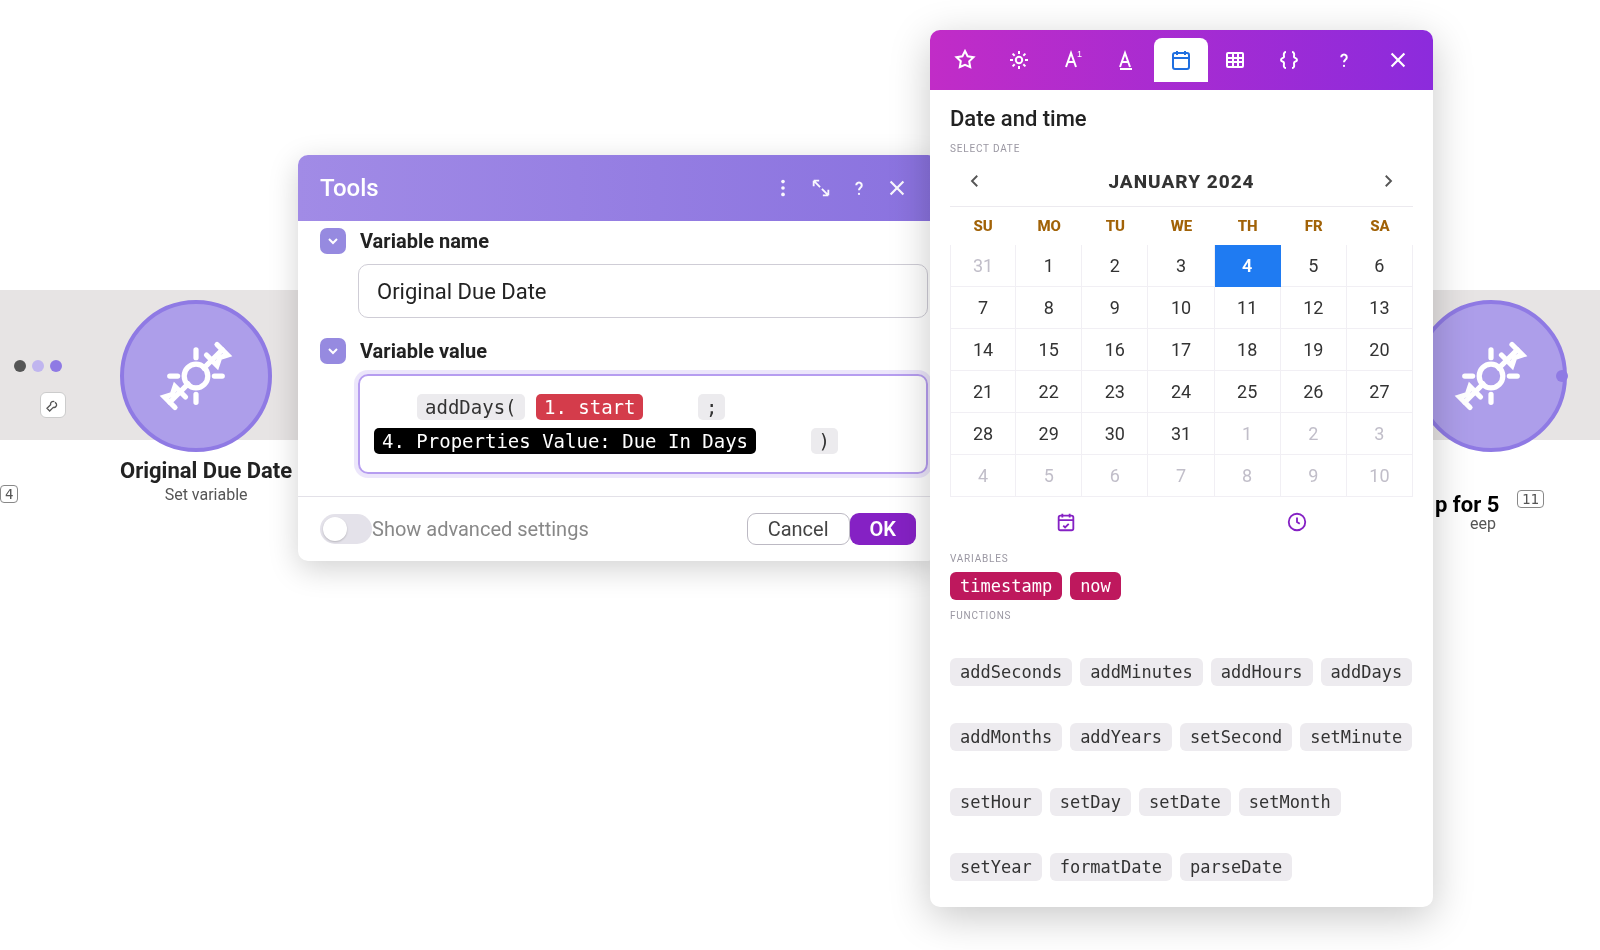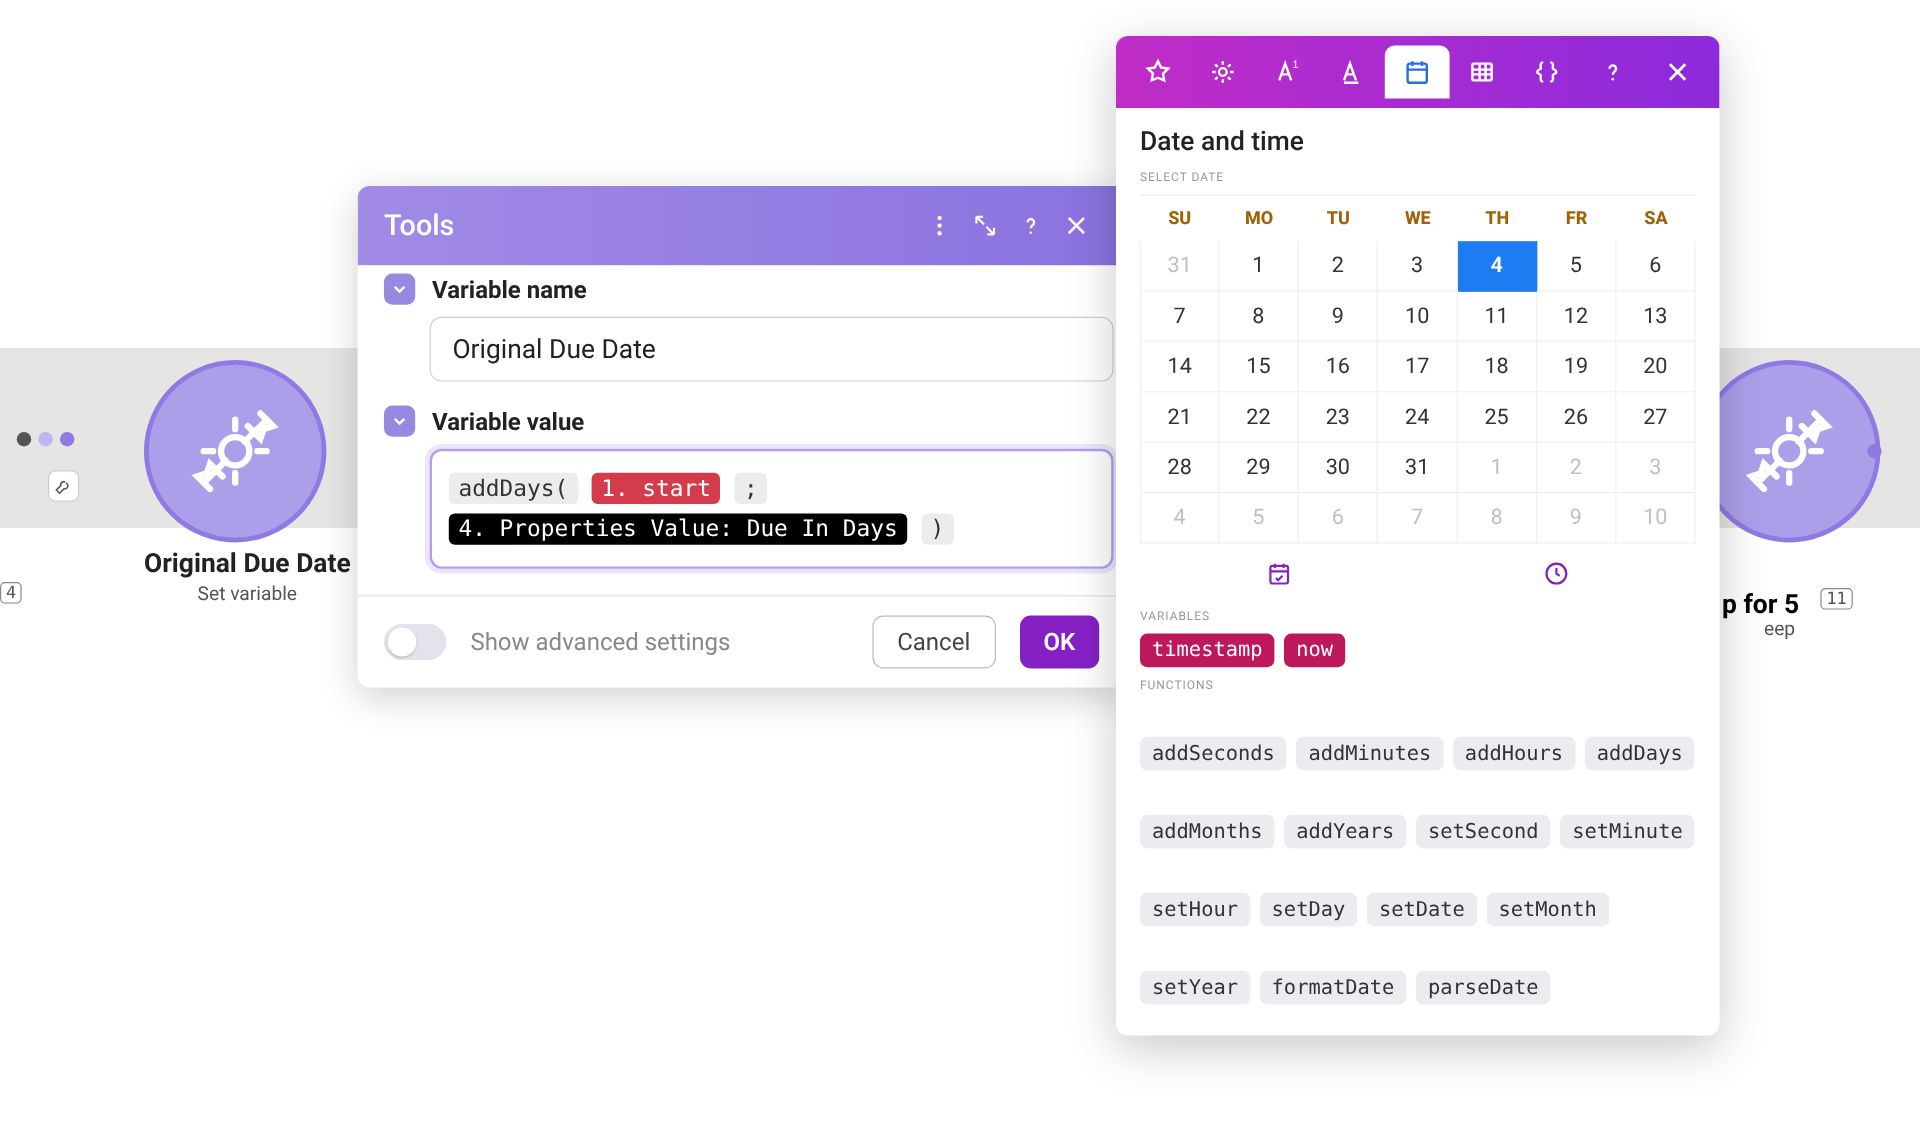--- a/index.html
+++ b/index.html
@@ -79,37 +79,37 @@
     display:flex; align-items:center;
   }
   .expr-input {
     width: 570px; min-height: 90px;
     border: 2px solid #b69df0; border-radius: 10px;
     margin-left: 38px; margin-bottom: 8px;
     padding: 14px 14px; font-family: ui-monospace, Menlo, Consolas, monospace;
     font-size: 19px; line-height: 34px;
     box-shadow: 0 0 0 4px rgba(180,155,240,0.25);
   }
-  .expr-input .fn-chip { background:#ecebee; border-radius:5px; padding:2px 8px; color:#333; }
+  .expr-input .fn-chip { background:#ecebee; border-radius:5px; padding:2px 8px; color:#333;margin-left:43px; }
   .expr-input .red-chip { background:#d43c4b; color:#fff; border-radius:5px; padding:2px 8px; }
   .expr-input .black-chip { background:#000; color:#fff; border-radius:5px; padding:2px 8px; }
   .tools-footer {
     border-top:1px solid #e3e1e8;
-    padding: 16px 22px; display:flex; align-items:center; gap:20px;
+    padding: 16px 22px; display:flex; align-items:center; gap:0;
   }
   .toggle {
     width:52px;height:30px;border-radius:30px;background:#e4e2ea;position:relative;cursor:pointer;
   }
   .toggle::after{
     content:""; position:absolute; left:3px; top:3px; width:24px; height:24px;
     background:#fff; border-radius:50%; box-shadow:0 1px 2px rgba(0,0,0,0.2);
   }
   .toggle-label { font-size:20px; color:#888; flex:1; }
   .btn {
-    height:44px; padding:0 20px; border-radius:9px; font-size:20px; cursor:pointer;
+    height:32px; padding:0 20px; border-radius:9px; font-size:20px; cursor:pointer;
     display:flex;align-items:center;justify-content:center;
   }
   .btn-cancel { background:#fff; border:1px solid #bcb9c3; color:#444; }
   .btn-ok { background:#8521c4; color:#fff; border:none; font-weight:600; }
 
   
   .picker {
     position:absolute; left: 930px; top: 30px;
     width: 503px; background:#fff; border-radius:10px;
     box-shadow: 0 10px 40px rgba(0,0,0,0.22);
@@ -319,20 +319,33 @@
       <svg width="22" height="22" viewBox="0 0 24 24" fill="none" stroke="currentColor" stroke-width="2.4">
           <path d="M5 5l14 14M19 5L5 19"></path>
         </svg>
     </div>
   </div>
 
   <div class="picker-body">
     <div class="picker-title">Date and time</div>
     <div class="section-label">SELECT DATE</div>
 
+    <div class="cal-nav">
+      <div class="nav">
+        <svg width="18" height="18" viewBox="0 0 24 24" fill="none" stroke="currentColor" stroke-width="2.5">
+            <path d="M15 5l-7 7 7 7"></path>
+          </svg>
+      </div>
+      <div class="month">JANUARY 2024</div>
+      <div class="nav">
+        <svg width="18" height="18" viewBox="0 0 24 24" fill="none" stroke="currentColor" stroke-width="2.5">
+            <path d="M9 5l7 7-7 7"></path>
+          </svg>
+      </div>
+    </div>
 
     <div class="cal-grid" id="cal-grid">
         <div class="cal-head">SU</div>
         <div class="cal-head">MO</div>
         <div class="cal-head">TU</div>
         <div class="cal-head">WE</div>
         <div class="cal-head">TH</div>
         <div class="cal-head">FR</div>
         <div class="cal-head">SA</div>
         <div class="cal-cell muted">31</div>

